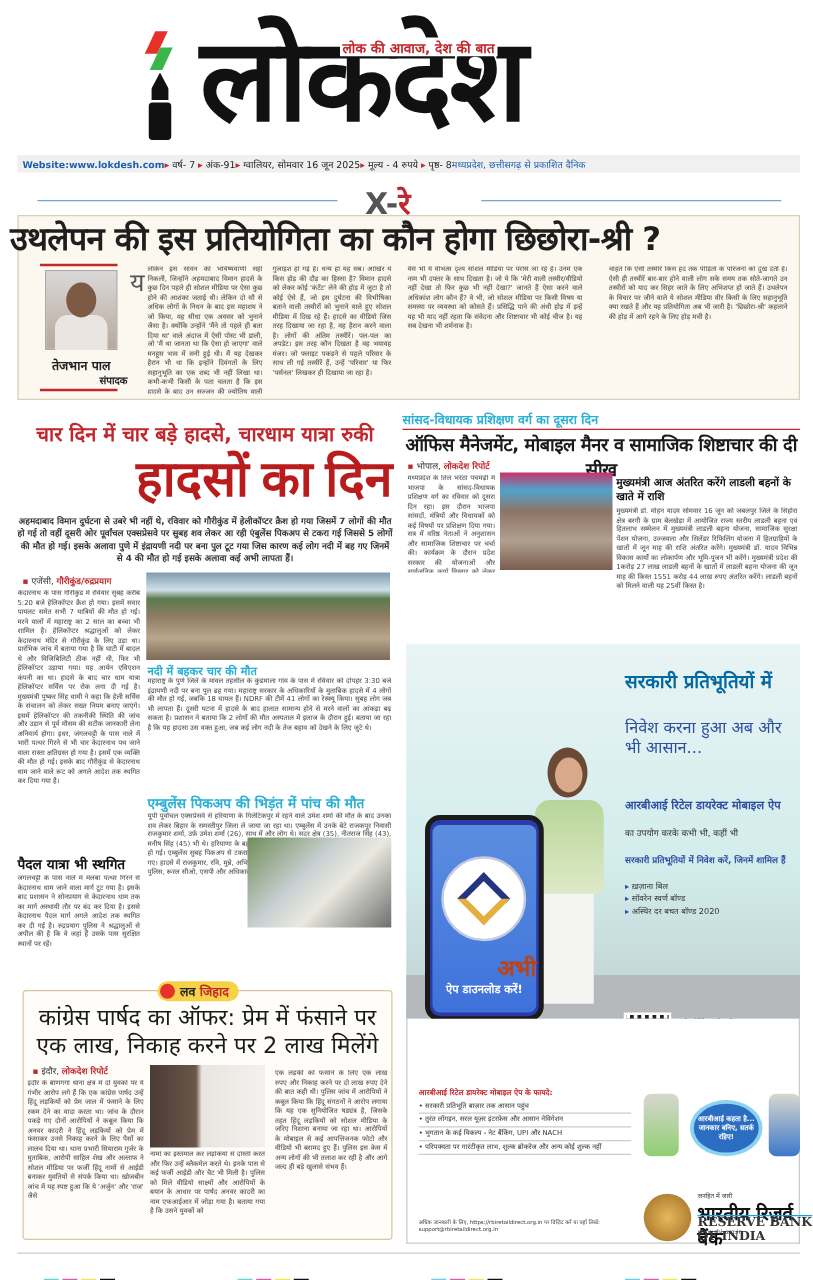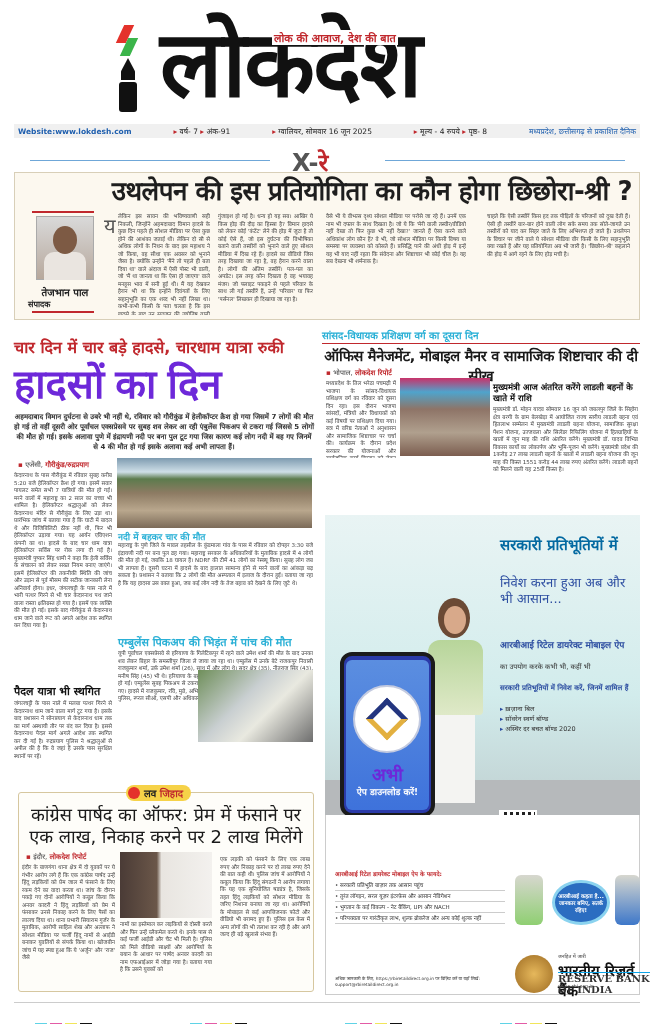--- a/index.html
+++ b/index.html
@@ -6,43 +6,43 @@
 body{width:650px;height:1024px;background:#fff;font-family:"DejaVu Sans",sans-serif;color:#222;position:relative;overflow:hidden}
 .abs{position:absolute}
 
 .mast{left:0;top:0;width:650px;height:120px}
 .flag-r{left:120px;top:25px;width:10px;height:18px;background:#e4322b;transform:skewX(-25deg)}
 .flag-g{left:124px;top:38px;width:10px;height:18px;background:#3bb54a;transform:skewX(-25deg)}
 .nib{left:121px;top:58px;width:14px;height:22px;background:#111;clip-path:polygon(50% 0,100% 60%,100% 100%,0 100%,0 60%)}
 .fist{left:119px;top:82px;width:18px;height:30px;background:#111;border-radius:3px}
 .title{left:160px;top:14px;font-family:"DejaVu Serif",serif;font-weight:900;font-size:92px;letter-spacing:-2px;color:#111;line-height:100px}
 .tagline{left:272px;top:30px;font-size:11px;color:#c0282d;font-weight:bold;background:#fff;padding:0 2px}
-.infobar{left:14px;top:124px;width:626px;height:14px;background:#f0f0f0;font-size:7.5px;display:flex;align-items:center;justify-content:space-between;padding:0 4px}
+.infobar{left:14px;top:124px;width:626px;height:14px;background:#f0f0f0;font-size:7.5px;display:flex;align-items:center;justify-content:flex-start;padding:0 4px}
 .infobar .web{color:#1f5fae;font-weight:bold}
 .infobar .blue{color:#1f5fae}
 .infobar .arr{color:#c0282d}
 
 .xre{left:292px;top:145px;font-weight:900;font-size:24px;color:#555}
 .xre span{color:#c0282d}
 .rule1{left:30px;top:160px;width:240px;height:1px;background:#6fa7d8}
 .rule2{left:385px;top:160px;width:240px;height:1px;background:#6fa7d8}
 .xbox{left:14px;top:172px;width:626px;height:148px;background:#fcf8ef;border:1px solid #d8cfb8}
-.xhead{left:22px;top:172px;width:610px;font-weight:900;font-size:26px;color:#1e1e1e;text-align:right;letter-spacing:-0.5px}
+.xhead{left:8px;top:172px;width:610px;font-weight:900;font-size:26px;color:#1e1e1e;text-align:left;letter-spacing:-0.5px}
 .ed-line-t{left:32px;top:211px;width:62px;height:2px;background:#c0282d}
 .ed-photo{left:36px;top:216px;width:58px;height:64px;background:linear-gradient(#d9d9d9,#b7a89c);border:1px solid #aaa}
 .ed-face{left:53px;top:226px;width:24px;height:28px;background:#7d5a44;border-radius:50%}
 .ed-body{left:44px;top:252px;width:42px;height:28px;background:#eae5e0;border-radius:10px 10px 0 0}
 .ed-name{left:28px;top:285px;width:74px;text-align:center;font-weight:bold;font-size:10px}
-.ed-role{left:28px;top:298px;width:74px;text-align:left;font-size:8px;font-weight:bold}
+.ed-role{left:28px;top:298px;width:74px;text-align:right;font-size:8px;font-weight:bold}
 .ed-line-b{left:32px;top:311px;width:62px;height:2px;background:#c0282d}
 .txtcol{font-size:5.5px;line-height:7.5px;color:#444;text-align:justify;overflow:hidden}
 .dropcap{left:104px;top:212px;font-size:20px;color:#555}
 
-.acc-kick{left:14px;top:336px;width:300px;color:#c0282d;font-weight:bold;font-size:16px}
-.acc-head{left:14px;top:356px;width:300px;text-align:left;font-family:Liberation Sans, sans-serif;font-weight:900;font-size:40px;color:#6d28d9;line-height:56px}
+.acc-kick{left:14px;top:336px;width:300px;text-align:center;color:#c0282d;font-weight:bold;font-size:16px}
+.acc-head{left:14px;top:356px;width:300px;text-align:right;font-family:Liberation Serif, serif;font-weight:900;font-size:40px;color:#b91c1c;line-height:56px}
 .acc-deck{left:14px;top:412px;width:300px;text-align:center;font-size:7px;font-weight:bold;line-height:10px;color:#333}
 .byline{font-size:7px;color:#c0282d;font-weight:bold}
 .byline b{color:#c0282d}
 .photo-river{left:117px;top:458px;width:195px;height:70px;background:linear-gradient(#7e9bb0 0,#cfdfe8 20%,#5c7b4d 30%,#8d7b63 50%,#b9a78d 75%,#7b6a58);}
 .sub-cyan{font-weight:bold;font-size:9px;color:#2ab0d6}
 .photo-amb{left:198px;top:670px;width:115px;height:72px;background:linear-gradient(135deg,#6f8f5a,#c9cfd1 40%,#e9e9e0 60%,#6e6e6e)}
 .sub-black{font-weight:900;font-size:11px;color:#111}
 
 .lj-box{left:18px;top:792px;width:296px;height:200px;border:1px solid #d6c79f;background:#fefdf9;border-radius:3px}
 .lj-tag{left:126px;top:785px;height:16px;background:#f6d248;border-radius:8px;padding:0 8px 0 18px;font-size:10px;font-weight:bold;display:flex;align-items:center}
@@ -64,21 +64,21 @@
 .ad-h2{left:500px;top:575px;width:140px;font-size:13px;line-height:16px;color:#2d4ea1}
 .ad-h3{left:500px;top:640px;width:145px;font-weight:bold;font-size:9px;line-height:11px;color:#2d4ea1}
 .ad-p{left:500px;top:663px;width:140px;font-size:7px;line-height:9px;color:#333}
 .ad-p2{left:500px;top:684px;width:140px;font-size:7px;line-height:9px;color:#2d4ea1;font-weight:bold}
 .ad-list{left:500px;top:704px;width:140px;font-size:6.5px;line-height:10px;color:#333;list-style:none}
 .ad-list li:before{content:"▸ ";color:#2d4ea1}
 .phone{left:340px;top:652px;width:95px;height:165px;background:#2b3aa8;border:4px solid #1b1b1b;border-radius:12px}
 .phone-screen{left:346px;top:660px;width:83px;height:150px;background:linear-gradient(#5b8ee0,#3e72db);border-radius:6px}
 .rbi-seal{left:353px;top:685px;width:68px;height:68px;border-radius:50%;background:#fff;border:2px solid #c4cbe0;display:flex;align-items:center;justify-content:center}
 .rbi-mark{width:30px;height:30px;border:5px solid #23357f;border-right-color:#e3b03f;border-bottom-color:#e3b03f;transform:rotate(45deg)}
-.ph-t1{left:346px;top:762px;width:83px;text-align:center;color:#6d28d9;font-weight:bold;font-size:18px}
+.ph-t1{left:346px;top:762px;width:83px;text-align:right;color:#c2410c;font-weight:bold;font-size:18px}
 .ph-t2{left:346px;top:787px;width:83px;text-align:center;color:#fff;font-weight:bold;font-size:9px;line-height:11px}
 .w-head{left:438px;top:598px;width:32px;height:40px;border-radius:50%;background:#6b4a35}
 .w-face{left:444px;top:606px;width:22px;height:28px;border-radius:50%;background:#d8a98a}
 .w-top{left:428px;top:640px;width:55px;height:75px;background:linear-gradient(#b7d59a,#dfe9c8);border-radius:12px 12px 4px 4px}
 .w-pants{left:433px;top:713px;width:42px;height:90px;background:#f4f4f2}
 .qr{left:499px;top:810px;width:38px;height:38px;background:repeating-conic-gradient(#222 0 25%,#fff 0 50%) 0 0/6px 6px;border:2px solid #fff}
 .qr-txt{left:540px;top:815px;width:60px;font-size:4.5px;line-height:6px;color:#333}
 .cap-name{left:420px;top:852px;width:80px;text-align:right;font-size:5.5px;font-weight:bold;color:#333}
 .cap-role{left:420px;top:860px;width:80px;text-align:right;font-size:4.5px;font-style:italic;color:#333;line-height:6px}
 .adb-title{left:335px;top:870px;width:170px;font-size:6px;font-weight:bold;color:#c0282d}

